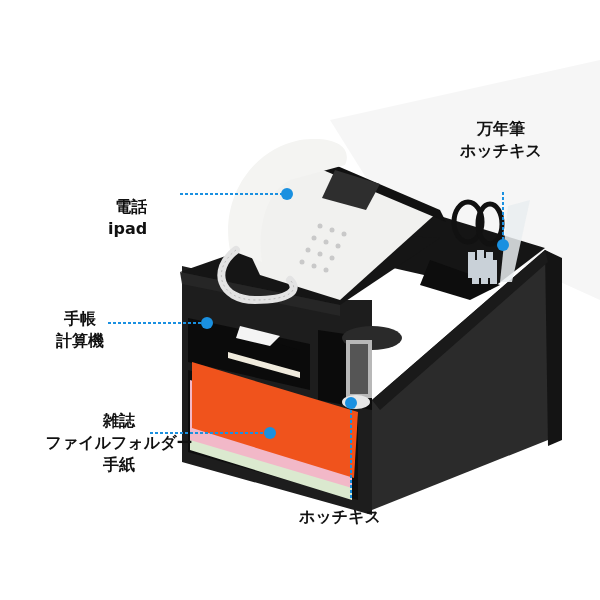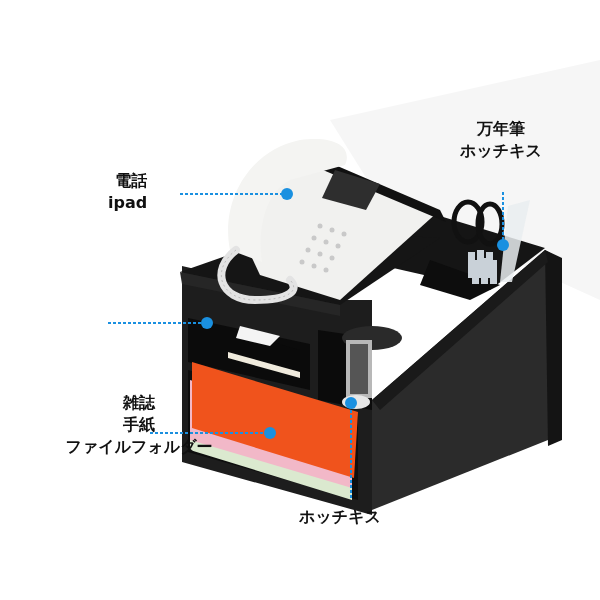--- a/index.html
+++ b/index.html
@@ -113,33 +113,37 @@
     </g>
     <g fill="#1a90e0">
       <circle cx="287" cy="194" r="6"></circle>
       <circle cx="503" cy="245" r="6"></circle>
       <circle cx="207" cy="323" r="6"></circle>
       <circle cx="270" cy="433" r="6"></circle>
       <circle cx="351" cy="403" r="6"></circle>
     </g>
   </svg>
 
-  <div class="label lab-right" style="left:108px; top:170px;">
+  <div class="label lab-right" style="left:108px; top:196px;">
     <span class="line">電話</span>
     <span class="line">ipad</span>
   </div>
 
   <div class="label lab-center" style="left:456px; top:118px; width:90px;">
     <span class="line">万年筆</span>
     <span class="line">ホッチキス</span>
   </div>
 
+  <div class="label lab-center" style="left:50px; top:308px; width:60px;">
+    <span class="line">手帳</span>
+    <span class="line">計算機</span>
+  </div>
 
-  <div class="label lab-center" style="left:44px; top:392px; width:150px;margin-left:20px;">
+  <div class="label lab-center" style="left:44px; top:410px; width:150px;">
     <span class="line">雑誌</span>
+    <span class="line">ファイルフォルダー</span>
     <span class="line">手紙</span>
-    <span class="line">ファイルフォルダー</span>
   </div>
 
   <div class="label lab-center" style="left:288px; top:506px; width:104px;">
     <span class="line">ホッチキス</span>
   </div>
 </div>
 
 </body></html>

